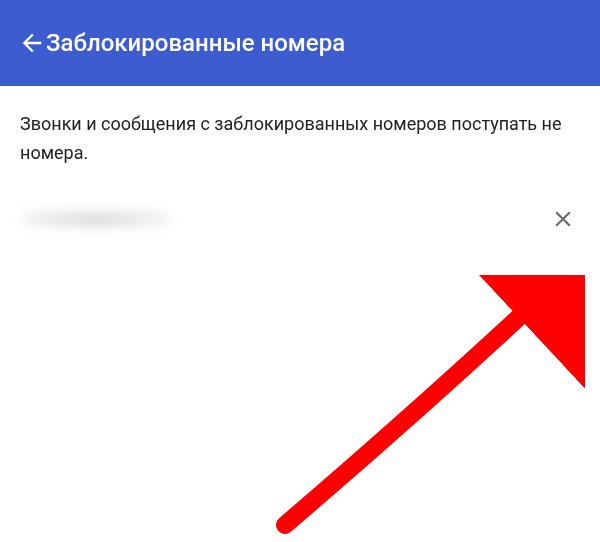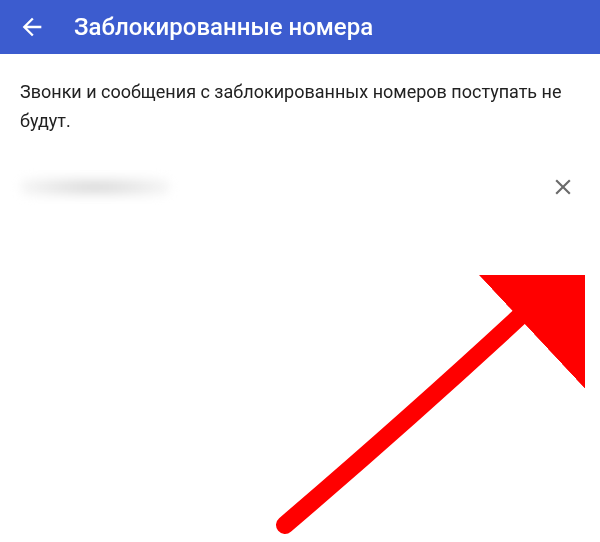--- a/index.html
+++ b/index.html
@@ -10,25 +10,24 @@
     body {
       font-family: Roboto, -apple-system, BlinkMacSystemFont, 'Segoe UI', sans-serif;
       width: 600px;
       height: 542px;
       background: #ffffff;
       overflow: hidden;
       position: relative;
     }
     .app-bar {
       background: #3c5ccf;
-      height: 54px;
+      height: 86px;
       display: flex;
       align-items: center;
       padding: 0 18px;
-      gap: 28px;
     }
     .back-icon {
       color: #ffffff;
       display: flex;
       align-items: center;
       justify-content: center;
       cursor: pointer;
     }
     .app-bar-title {
       color: #ffffff;
@@ -87,21 +86,21 @@
 <div class="app-bar">
   <div class="back-icon">
     <svg width="28" height="28" viewBox="0 0 24 24" fill="none">
       <path d="M20 11H7.83l5.59-5.59L12 4l-8 8 8 8 1.41-1.41L7.83 13H20v-2z" fill="currentColor"></path>
     </svg>
   </div>
   <div class="app-bar-title">Заблокированные номера</div>
 </div>
 
 <div class="content">
-  <div class="description">Звонки и сообщения с заблокированных номеров поступать не будут.</div>
+  <div class="description">Звонки и сообщения с заблокированных номеров поступать не номера.</div>
 
   <div class="number-row">
     <div class="blurred-number"></div>
     <div class="remove-icon">
       <svg width="26" height="26" viewBox="0 0 24 24">
         <path d="M19 6.41L17.59 5 12 10.59 6.41 5 5 6.41 10.59 12 5 17.59 6.41 19 12 13.41 17.59 19 19 17.59 13.41 12z" fill="currentColor"></path>
       </svg>
     </div>
   </div>
 </div>

